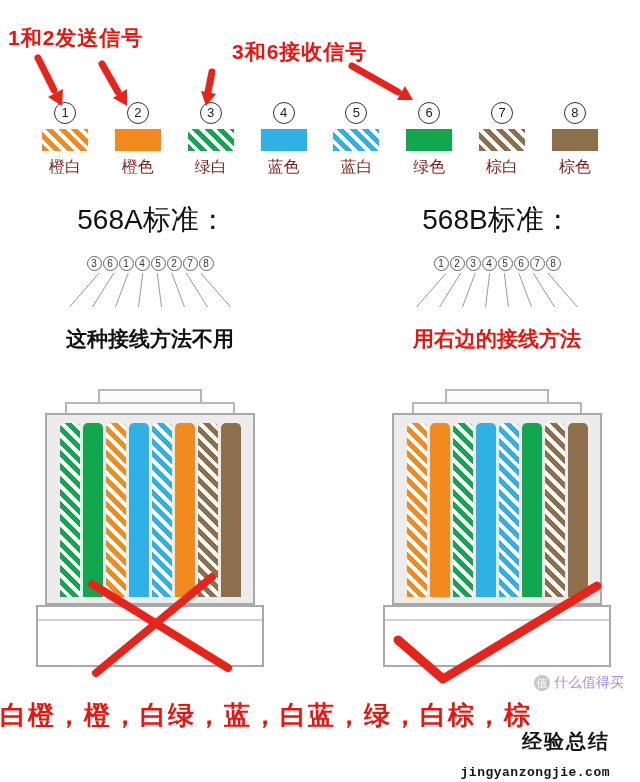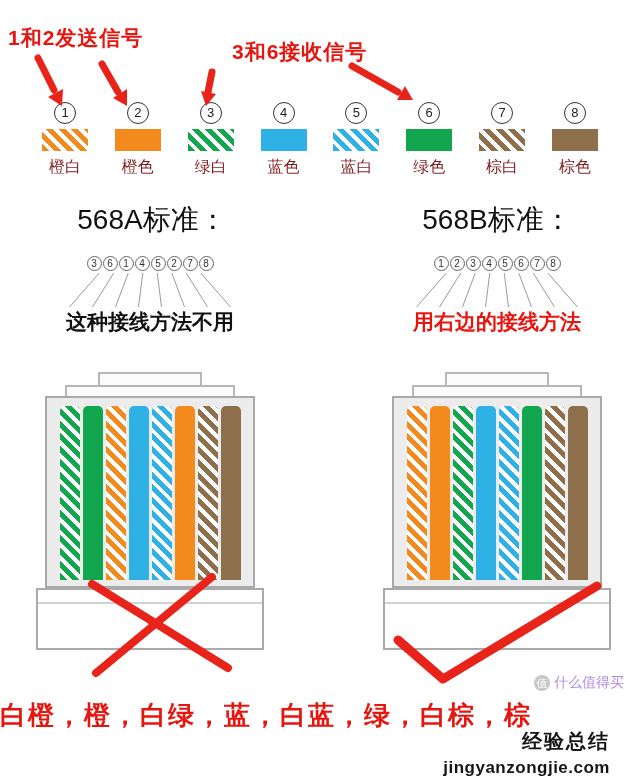--- a/index.html
+++ b/index.html
@@ -22,40 +22,40 @@
   .std{position:absolute;transform:translateX(-50%);white-space:nowrap;}
   .std.left{left:152px;}
   .std.right{left:497px;}
 
   .connector-block{position:absolute;top:256px;width:210px;}
   .connector-block.left{left:45px;}
   .connector-block.right{left:392px;}
   .pin-row{display:flex;justify-content:center;gap:1px;height:16px;}
   .pin-circle{width:13px;height:13px;border:1px solid #666;border-radius:50%;font-size:10px;line-height:13px;text-align:center;color:#333;box-sizing:content-box;}
   .fan{display:block;width:210px;height:36px;}
-  .caption{margin-top:0;font-size:21px;font-weight:600;text-align:center;white-space:nowrap;height:28px;line-height:28px;}
+  .caption{margin-top:17px;font-size:21px;font-weight:600;text-align:center;white-space:nowrap;height:28px;line-height:28px;}
   .caption.black{color:#111;}
   .caption.red{color:var(--red,#e8150f);}
 
   .rj45{margin-top:36px;position:relative;width:210px;}
   .latch1{width:104px;height:13px;margin:0 auto;border:2px solid #b7b7b7;border-bottom:none;background:#fbfbfb;box-sizing:border-box;}
   .latch2{width:170px;height:11px;margin:0 auto;border:2px solid #b7b7b7;border-bottom:none;background:#fbfbfb;box-sizing:border-box;}
   .rj-body{width:210px;height:192px;border:2px solid #a9a9a9;background:#ececec;box-sizing:border-box;display:flex;justify-content:center;gap:3px;padding-top:8px;}
   .wire{width:20px;height:174px;border-radius:5px 5px 0 0;}
   .boot{width:228px;height:62px;margin-left:-9px;border:2px solid #a9a9a9;background:#ffffff;box-sizing:border-box;position:relative;}
   .boot-line{position:absolute;left:0;right:0;top:12px;height:2px;background:#d2d2d2;}
 
   .bottom-note{position:absolute;top:698px;left:0;right:0;text-align:left;font-size:26px;font-weight:800;color:var(--red,#e8150f);letter-spacing:2px;white-space:nowrap;}
 
   .wm-faint{position:absolute;right:16px;top:674px;display:flex;align-items:center;gap:4px;opacity:.55;}
   .wm-faint .badge{width:16px;height:16px;border-radius:50%;background:#9a9a9a;color:#fff;font-size:11px;line-height:16px;text-align:center;}
   .wm-faint .txt{font-size:14px;color:#6d28d9;}
   .wm{position:absolute;right:30px;top:728px;text-align:right;color:#151515;}
   .wm-title{font-size:20px;font-weight:800;letter-spacing:2px;}
-  .wm-url{font-size:17px;font-weight:700;margin-top:3px;letter-spacing:.5px;}
+  .wm-url{font-size:13px;font-weight:700;margin-top:10px;letter-spacing:.5px;font-family:Liberation Mono, monospace;}
 
   .marks{position:absolute;left:0;top:0;width:640px;height:782px;pointer-events:none;}
   .marks .stroke-red{stroke:var(--mark,#e8241a);}
   .marks .fill-red{fill:var(--mark,#e8241a);}
 </style>
 </head>
 <body>
 
 <div class="page">
 

